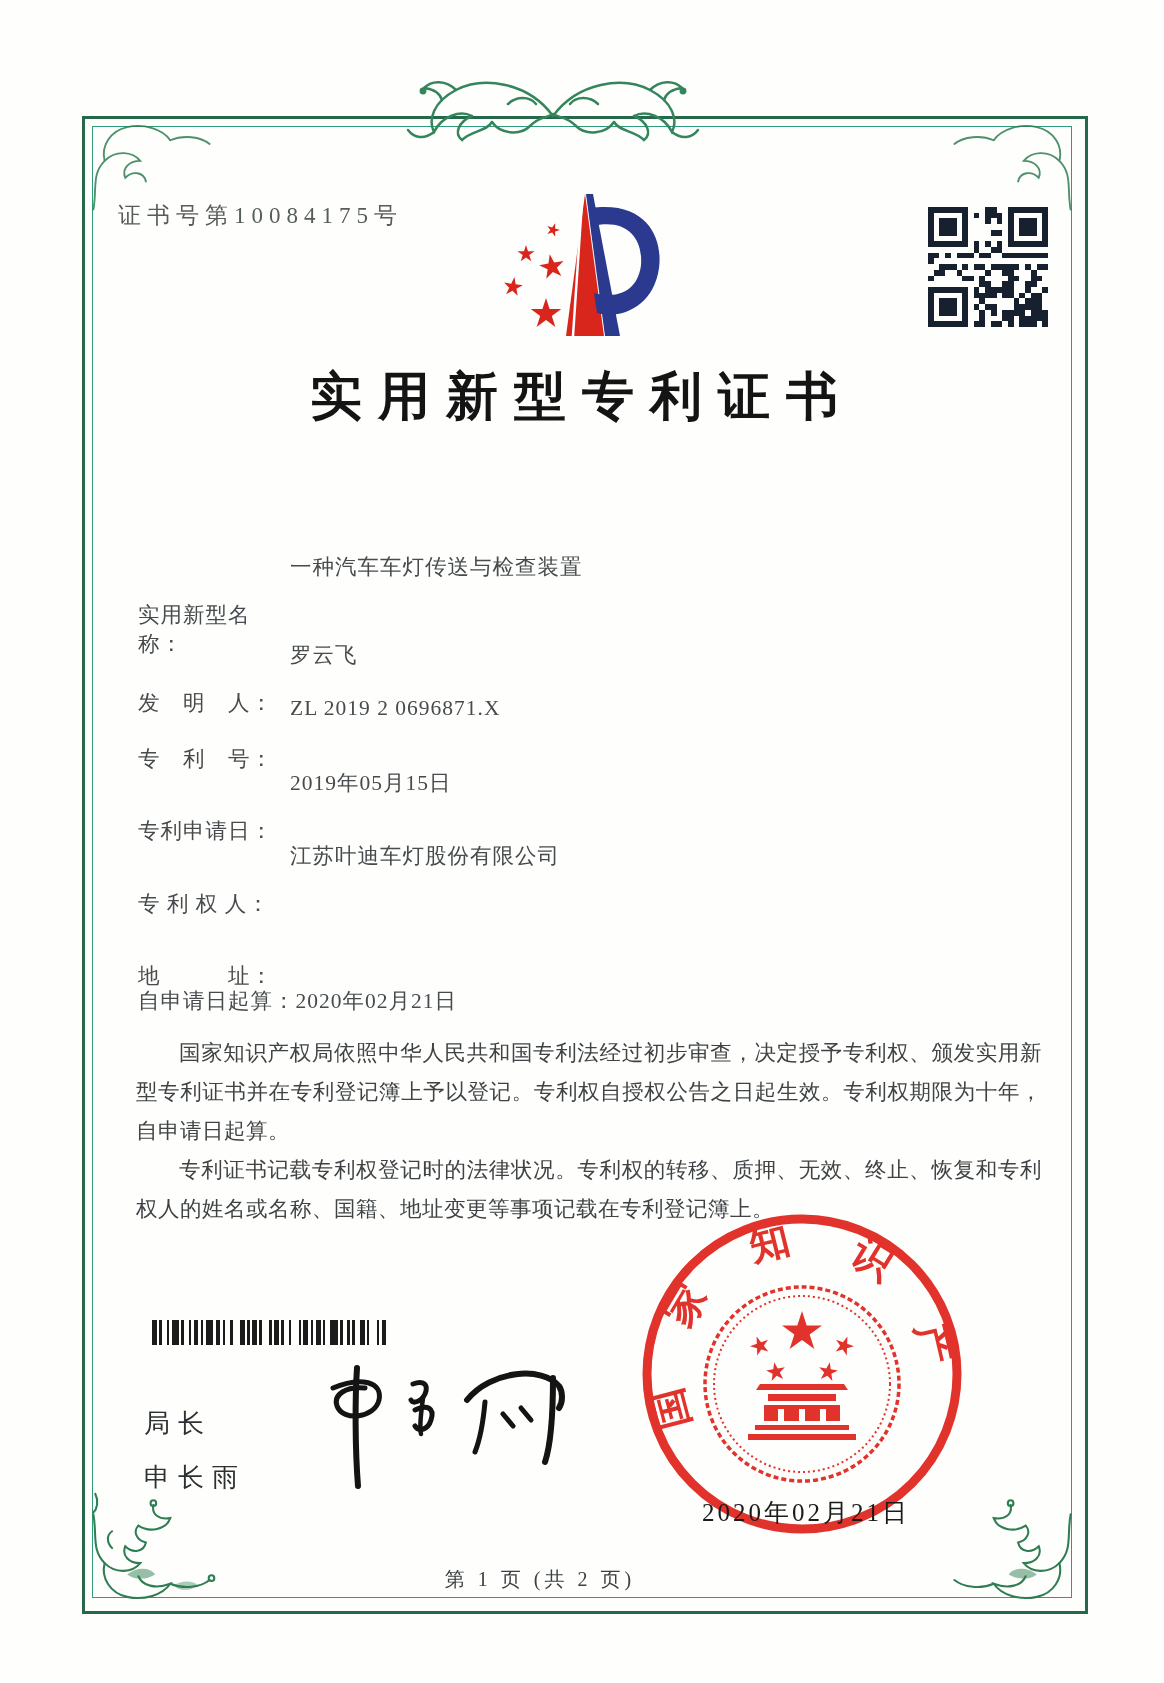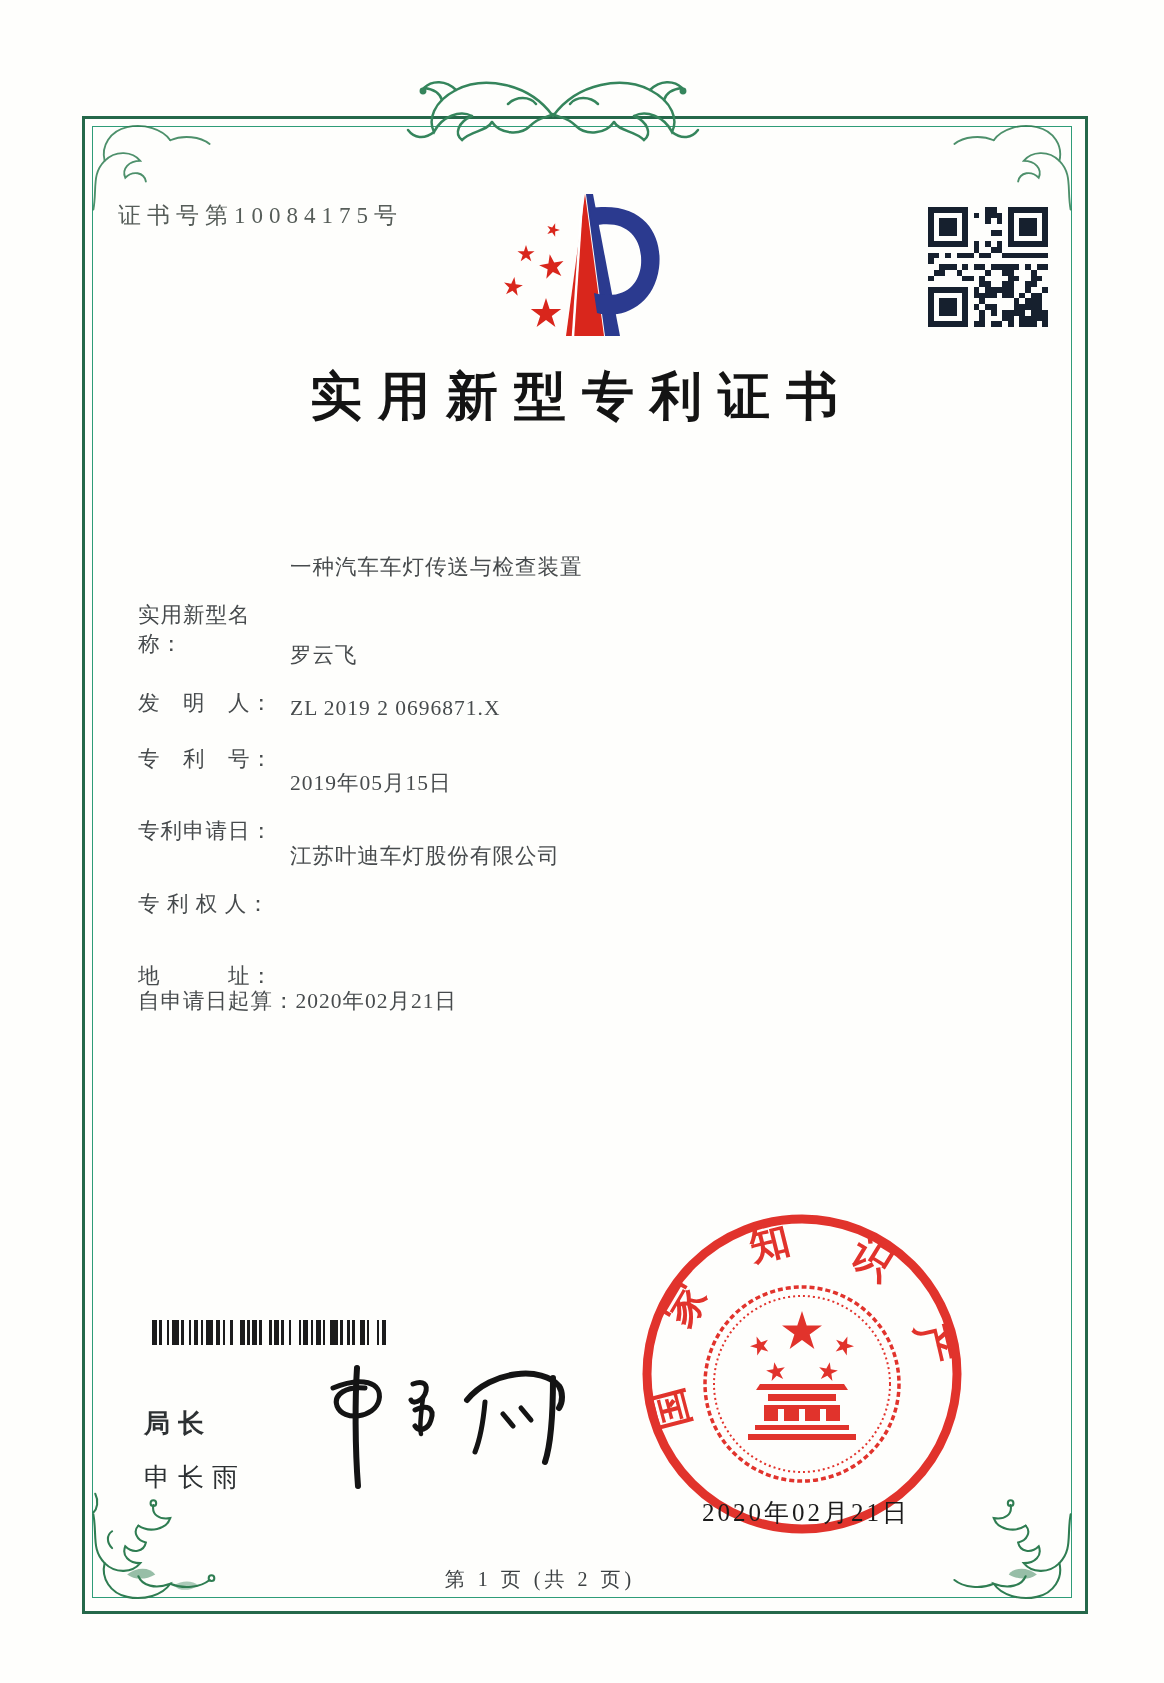--- a/index.html
+++ b/index.html
@@ -26,21 +26,21 @@
   .field-label{flex:0 0 152px;margin-top:48px;}
   .field-value{padding-left:0px;}
   .grant-row{position:absolute;left:138px;top:986px;width:900px;font-size:21.5px;
     color:#474b4d;letter-spacing:1px;display:flex;}
   .grant-col2{margin-left:143px;display:flex;}
   .paragraphs{position:absolute;left:136px;top:1034px;width:906px;
     font-size:21.5px;line-height:39px;color:#3f4345;letter-spacing:0.5px;text-align:justify;}
   .paragraphs p{margin:0;text-indent:2em;}
   .barcode{position:absolute;left:152px;top:1320px;width:292px;height:25px;display:flex;}
   .barcode div{height:100%;}
-  .signer-title{position:absolute;left:144px;top:1406px;font-size:26px;letter-spacing:8px;color:#2d3133;font-weight:bold;}
+  .signer-title{position:absolute;left:144px;top:1406px;font-size:26px;letter-spacing:8px;color:#2d3133;}
   .signer-name{position:absolute;left:144px;top:1460px;font-size:26px;letter-spacing:8px;color:#2d3133;}
   .signature{position:absolute;left:295px;top:1358px;width:290px;height:150px;}
   .seal{position:absolute;left:634px;top:1202px;width:336px;height:344px;opacity:.94;}
   .seal-date{position:absolute;left:658px;top:1496px;width:296px;text-align:center;
     font-size:25px;letter-spacing:3px;color:#1b1b1b;z-index:5;}
   .page-footer{position:absolute;left:0;top:1566px;width:1080px;text-align:center;
     font-size:20px;letter-spacing:4px;color:#3c4042;}
   .back-note{position:absolute;left:0;top:1696px;width:1007px;text-align:center;
     font-size:21px;letter-spacing:8px;color:#3c4042;}
   .corner{position:absolute;width:150px;height:150px;}
@@ -382,20 +382,24 @@
   </div>
   <div class="field-row" style="top:913px">
     <span class="field-label">地　　　址：</span>
   </div>
 
   <div class="grant-row">
     <span>自申请日起算：</span>
     <span>2020年02月21日</span>
   </div>
 
+  <div class="paragraphs">
+    <p>国家知识产权局依照中华人民共和国专利法经过初步审查，决定授予专利权、颁发实用新型专利证书并在专利登记簿上予以登记。专利权自授权公告之日起生效。专利权期限为十年，自申请日起算。</p>
+    <p>专利证书记载专利权登记时的法律状况。专利权的转移、质押、无效、终止、恢复和专利权人的姓名或名称、国籍、地址变更等事项记载在专利登记簿上。</p>
+  </div>
 
   <div class="barcode" id="barcode">
       <div style="width: 4.9px; background: rgb(28, 28, 28);"></div>
       <div style="width: 2.45px; background: transparent;"></div>
       <div style="width: 2.45px; background: rgb(28, 28, 28);"></div>
       <div style="width: 4.9px; background: transparent;"></div>
       <div style="width: 2.45px; background: rgb(28, 28, 28);"></div>
       <div style="width: 2.45px; background: transparent;"></div>
       <div style="width: 7.35px; background: rgb(28, 28, 28);"></div>
       <div style="width: 2.45px; background: transparent;"></div>

